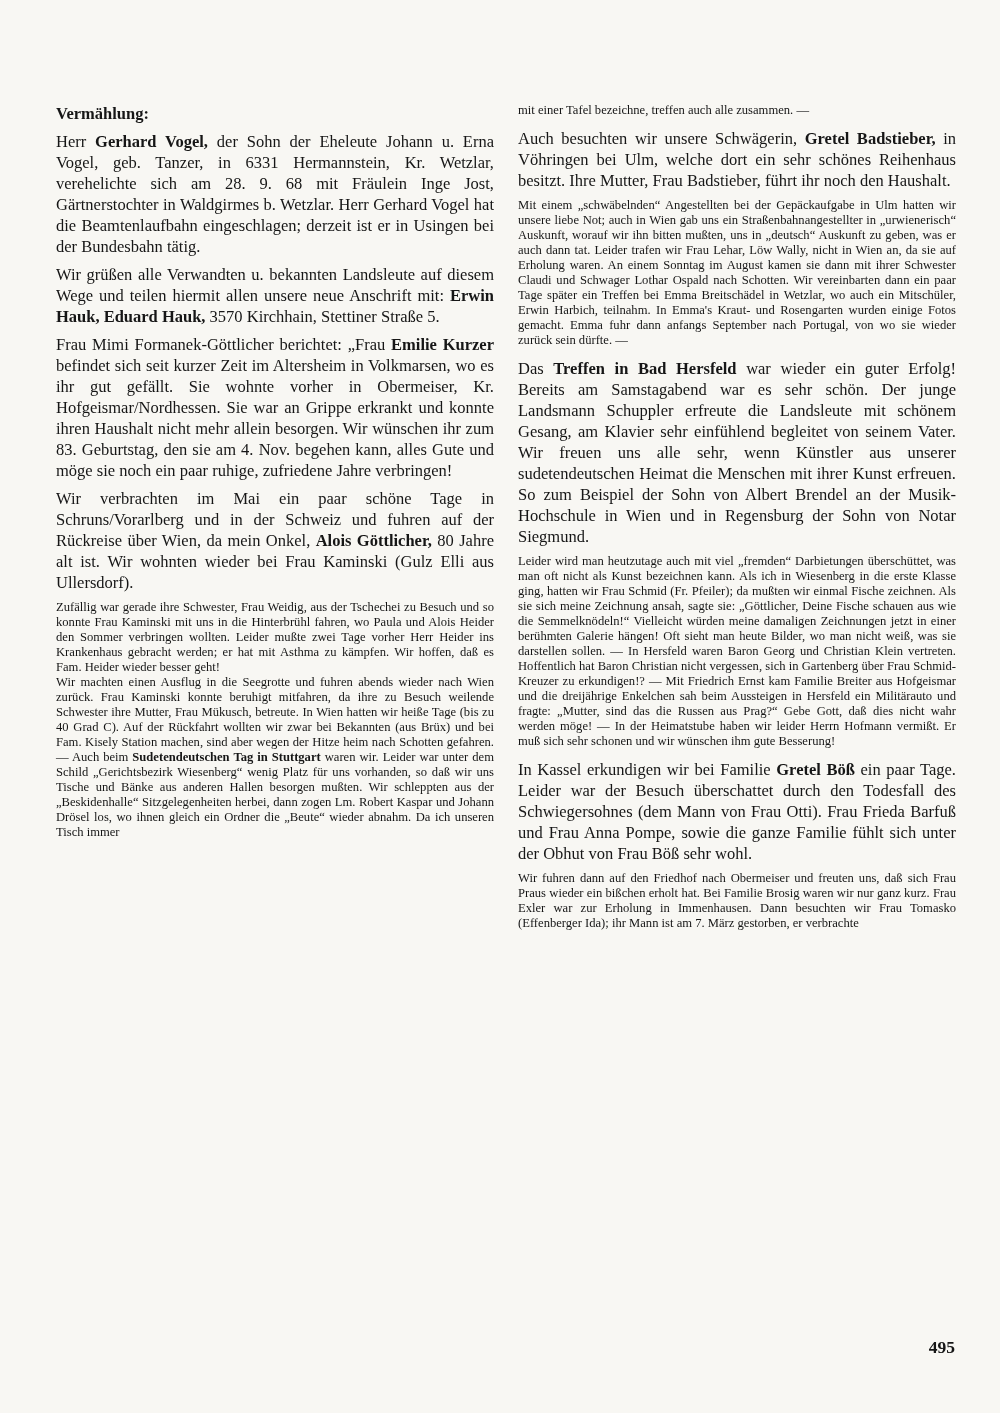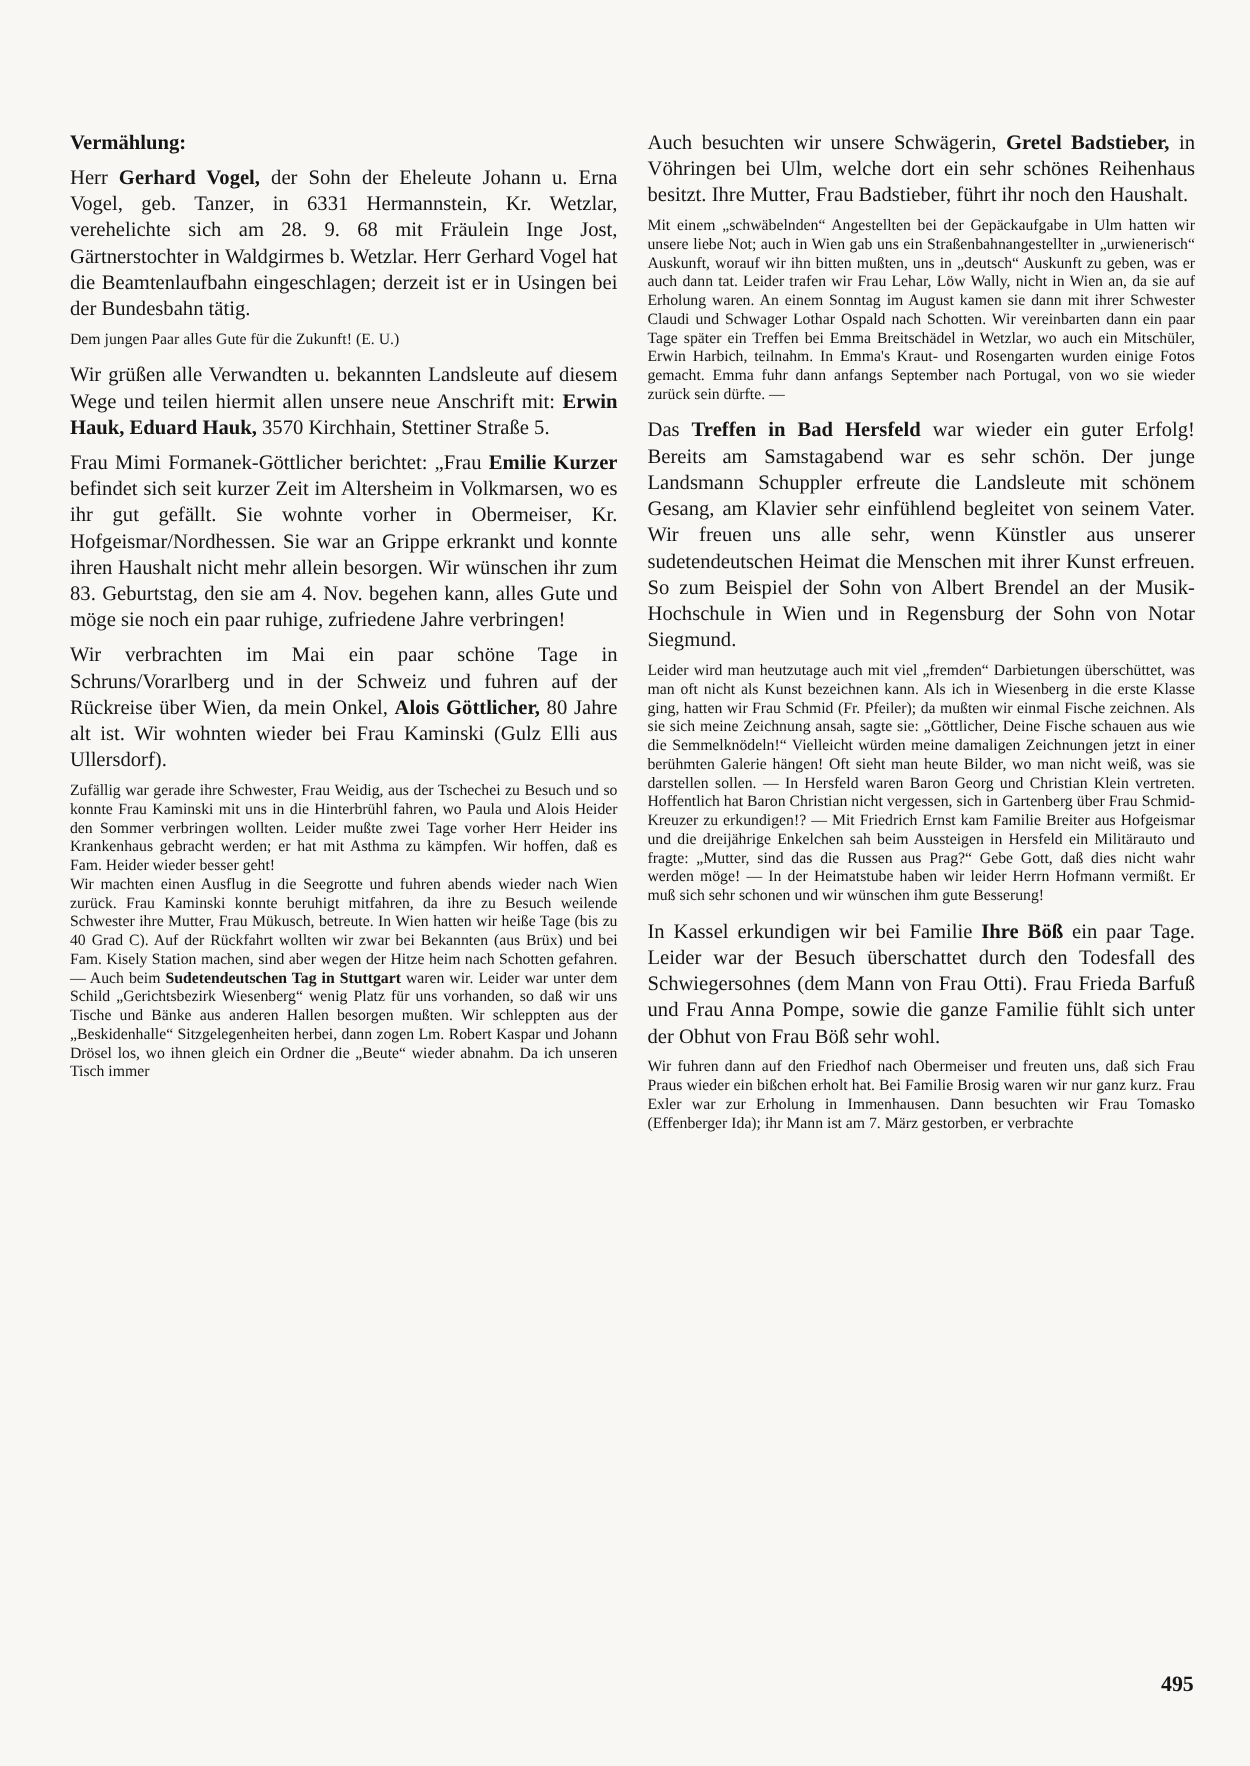--- a/index.html
+++ b/index.html
@@ -63,29 +63,29 @@
     margin-top: 48px;
   }
 </style>
 </head>
 <body>
 
 <div class="page">
   <div class="col col-left">
       <p class="heading"><b>Vermählung:</b></p>
       <p class="body"><span>Herr </span><b>Gerhard Vogel,</b><span> der Sohn der Eheleute Johann u. Erna Vogel, geb. Tanzer, in 6331 Hermannstein, Kr. Wetzlar, verehelichte sich am 28. 9. 68 mit Fräulein Inge Jost, Gärtnerstochter in Waldgirmes b. Wetzlar. Herr Gerhard Vogel hat die Beamtenlaufbahn eingeschlagen; derzeit ist er in Usingen bei der Bundesbahn tätig.</span></p>
-      <p class="small"><span>Dem jungen Paar alles Gute für die Zukunft! (E. U.)</span></p>
       <p class="body"><span>Wir grüßen alle Verwandten u. bekannten Landsleute auf diesem Wege und teilen hiermit allen unsere neue Anschrift mit: </span><b>Erwin Hauk, Eduard Hauk,</b><span> 3570 Kirchhain, Stettiner Straße 5.</span></p>
       <p class="body"><span>Frau Mimi Formanek-Göttlicher berichtet: „Frau </span><b>Emilie Kurzer</b><span> befindet sich seit kurzer Zeit im Altersheim in Volkmarsen, wo es ihr gut gefällt. Sie wohnte vorher in Obermeiser, Kr. Hofgeismar/Nordhessen. Sie war an Grippe erkrankt und konnte ihren Haushalt nicht mehr allein besorgen. Wir wünschen ihr zum 83. Geburtstag, den sie am 4. Nov. begehen kann, alles Gute und möge sie noch ein paar ruhige, zufriedene Jahre verbringen!</span></p>
       <p class="body"><span>Wir verbrachten im Mai ein paar schöne Tage in Schruns/Vorarlberg und in der Schweiz und fuhren auf der Rückreise über Wien, da mein Onkel, </span><b>Alois Göttlicher,</b><span> 80 Jahre alt ist. Wir wohnten wieder bei Frau Kaminski (Gulz Elli aus Ullersdorf).</span></p>
       <p class="small"><span>Zufällig war gerade ihre Schwester, Frau Weidig, aus der Tschechei zu Besuch und so konnte Frau Kaminski mit uns in die Hinterbrühl fahren, wo Paula und Alois Heider den Sommer verbringen wollten. Leider mußte zwei Tage vorher Herr Heider ins Krankenhaus gebracht werden; er hat mit Asthma zu kämpfen. Wir hoffen, daß es Fam. Heider wieder besser geht!</span></p>
       <p class="small"><span>Wir machten einen Ausflug in die Seegrotte und fuhren abends wieder nach Wien zurück. Frau Kaminski konnte beruhigt mitfahren, da ihre zu Besuch weilende Schwester ihre Mutter, Frau Mükusch, betreute. In Wien hatten wir heiße Tage (bis zu 40 Grad C). Auf der Rückfahrt wollten wir zwar bei Bekannten (aus Brüx) und bei Fam. Kisely Station machen, sind aber wegen der Hitze heim nach Schotten gefahren. — Auch beim </span><b>Sudetendeutschen Tag in Stuttgart</b><span> waren wir. Leider war unter dem Schild „Gerichtsbezirk Wiesenberg“ wenig Platz für uns vorhanden, so daß wir uns Tische und Bänke aus anderen Hallen besorgen mußten. Wir schleppten aus der „Beskidenhalle“ Sitzgelegenheiten herbei, dann zogen Lm. Robert Kaspar und Johann Drösel los, wo ihnen gleich ein Ordner die „Beute“ wieder abnahm. Da ich unseren Tisch immer</span></p>
     </div>
   <div class="col col-right">
+      <p class="small"><span>mit einer Tafel bezeichne, treffen auch alle zusammen. —</span></p>
       <p class="body"><span>Auch besuchten wir unsere Schwägerin, </span><b>Gretel Badstieber,</b><span> in Vöhringen bei Ulm, welche dort ein sehr schönes Reihenhaus besitzt. Ihre Mutter, Frau Badstieber, führt ihr noch den Haushalt.</span></p>
       <p class="small"><span>Mit einem „schwäbelnden“ Angestellten bei der Gepäckaufgabe in Ulm hatten wir unsere liebe Not; auch in Wien gab uns ein Straßenbahnangestellter in „urwienerisch“ Auskunft, worauf wir ihn bitten mußten, uns in „deutsch“ Auskunft zu geben, was er auch dann tat. Leider trafen wir Frau Lehar, Löw Wally, nicht in Wien an, da sie auf Erholung waren. An einem Sonntag im August kamen sie dann mit ihrer Schwester Claudi und Schwager Lothar Ospald nach Schotten. Wir vereinbarten dann ein paar Tage später ein Treffen bei Emma Breitschädel in Wetzlar, wo auch ein Mitschüler, Erwin Harbich, teilnahm. In Emma's Kraut- und Rosengarten wurden einige Fotos gemacht. Emma fuhr dann anfangs September nach Portugal, von wo sie wieder zurück sein dürfte. —</span></p>
       <p class="body"><span>Das </span><b>Treffen in Bad Hersfeld</b><span> war wieder ein guter Erfolg! Bereits am Samstagabend war es sehr schön. Der junge Landsmann Schuppler erfreute die Landsleute mit schönem Gesang, am Klavier sehr einfühlend begleitet von seinem Vater. Wir freuen uns alle sehr, wenn Künstler aus unserer sudetendeutschen Heimat die Menschen mit ihrer Kunst erfreuen. So zum Beispiel der Sohn von Albert Brendel an der Musik-Hochschule in Wien und in Regensburg der Sohn von Notar Siegmund.</span></p>
       <p class="small"><span>Leider wird man heutzutage auch mit viel „fremden“ Darbietungen überschüttet, was man oft nicht als Kunst bezeichnen kann. Als ich in Wiesenberg in die erste Klasse ging, hatten wir Frau Schmid (Fr. Pfeiler); da mußten wir einmal Fische zeichnen. Als sie sich meine Zeichnung ansah, sagte sie: „Göttlicher, Deine Fische schauen aus wie die Semmelknödeln!“ Vielleicht würden meine damaligen Zeichnungen jetzt in einer berühmten Galerie hängen! Oft sieht man heute Bilder, wo man nicht weiß, was sie darstellen sollen. — In Hersfeld waren Baron Georg und Christian Klein vertreten. Hoffentlich hat Baron Christian nicht vergessen, sich in Gartenberg über Frau Schmid-Kreuzer zu erkundigen!? — Mit Friedrich Ernst kam Familie Breiter aus Hofgeismar und die dreijährige Enkelchen sah beim Aussteigen in Hersfeld ein Militärauto und fragte: „Mutter, sind das die Russen aus Prag?“ Gebe Gott, daß dies nicht wahr werden möge! — In der Heimatstube haben wir leider Herrn Hofmann vermißt. Er muß sich sehr schonen und wir wünschen ihm gute Besserung!</span></p>
-      <p class="body"><span>In Kassel erkundigen wir bei Familie </span><b>Ihre Böß</b><span> ein paar Tage. Leider war der Besuch überschattet durch den Todesfall des Schwiegersohnes (dem Mann von Frau Otti). Frau Frieda Barfuß und Frau Anna Pompe, sowie die ganze Familie fühlt sich unter der Obhut von Frau Böß sehr wohl.</span></p>
+      <p class="body"><span>In Kassel erkundigen wir bei Familie </span><b>Gretel Böß</b><span> ein paar Tage. Leider war der Besuch überschattet durch den Todesfall des Schwiegersohnes (dem Mann von Frau Otti). Frau Frieda Barfuß und Frau Anna Pompe, sowie die ganze Familie fühlt sich unter der Obhut von Frau Böß sehr wohl.</span></p>
       <p class="small"><span>Wir fuhren dann auf den Friedhof nach Obermeiser und freuten uns, daß sich Frau Praus wieder ein bißchen erholt hat. Bei Familie Brosig waren wir nur ganz kurz. Frau Exler war zur Erholung in Immenhausen. Dann besuchten wir Frau Tomasko (Effenberger Ida); ihr Mann ist am 7. März gestorben, er verbrachte</span></p>
     </div>
   <div class="page-number">495</div>
 </div>
 
 </body></html>

